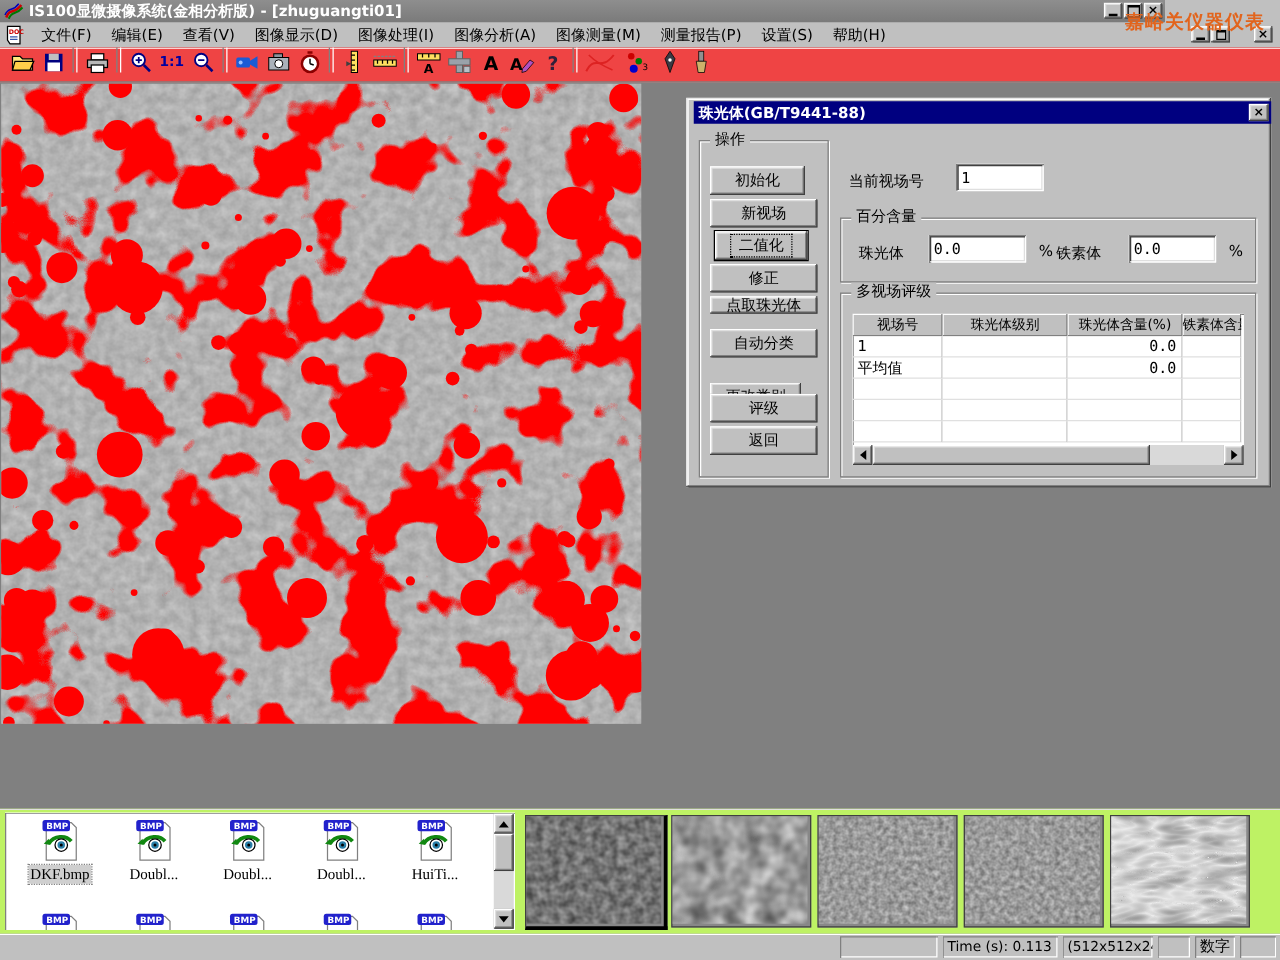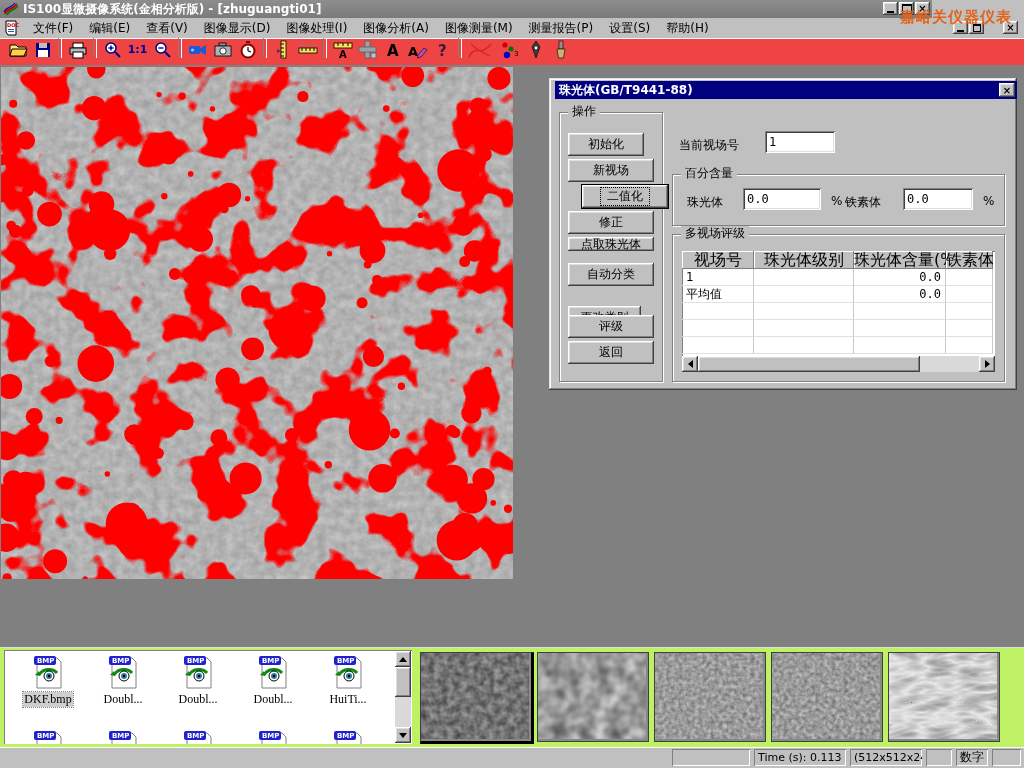--- a/index.html
+++ b/index.html
@@ -55,21 +55,21 @@
   .field{background:#fff;font-family:"DejaVu Sans Mono","Liberation Mono",monospace;
     font-size:12px;padding:2px 4px;box-sizing:border-box;border:0;
     box-shadow:inset 1px 1px 0 #808080, inset -1px -1px 0 #ffffff,
                inset 2px 2px 0 #404040, inset -2px -2px 0 #dfdfdf;}
 
   
   #mf-table{left:9px;top:16px;width:313px;height:121px;background:#fff;padding:0;overflow:hidden}
   .trow{display:grid;grid-template-columns:72px 100px 92px 47px;height:17px;line-height:17px}
   .thead-row{height:18px;line-height:18px}
   .thead-cell{background:#c0c0c0;text-align:center;overflow:hidden;white-space:nowrap;
-    box-shadow:inset -1px -1px 0 #808080, inset 1px 1px 0 #ffffff;font-size:16px}
+    box-shadow:inset -1px -1px 0 #808080, inset 1px 1px 0 #ffffff;font-size:11px}
   .tcell{border-right:1px solid #c8c8c8;border-bottom:1px solid #e0e0e0;
     overflow:hidden;white-space:nowrap;padding:0 4px;box-sizing:border-box}
   .tcell.num{text-align:right;font-family:"DejaVu Sans Mono","Liberation Mono",monospace}
   
   .sb-btn{background:#c0c0c0;display:flex;align-items:center;justify-content:center;
     box-shadow:inset -1px -1px 0 #404040, inset 1px 1px 0 #ffffff,
                inset -2px -2px 0 #808080, inset 2px 2px 0 #dfdfdf;}
   .tri{width:0;height:0}
   .tri.up{border-left:4px solid transparent;border-right:4px solid transparent;border-bottom:5px solid #000}
   .tri.down{border-left:4px solid transparent;border-right:4px solid transparent;border-top:5px solid #000}
@@ -430,21 +430,21 @@
     </div>
 
     <div class="abs groupbox" style="left:10px;top:34px;width:102px;height:268px">
       <span class="group-label">操作</span>
       <div class="abs btn95 raised" style="left:8px;top:20px;width:76px;height:23px">
           <span class="btn-label">初始化</span>
         </div>
       <div class="abs btn95 raised" style="left:8px;top:46px;width:86px;height:23px">
           <span class="btn-label">新视场</span>
         </div>
-      <div class="abs btn95 raised focus" style="left:22px;top:72px;width:86px;height:23px">
+      <div class="abs btn95 raised focus" style="left:12px;top:72px;width:74px;height:23px">
           <span class="btn-label">二值化</span>
         </div>
       <div class="abs btn95 raised" style="left:8px;top:98px;width:86px;height:23px">
           <span class="btn-label">修正</span>
         </div>
       <div class="abs btn95 raised" style="left:8px;top:124px;width:86px;height:14px">
           <span class="btn-label">点取珠光体</span>
         </div>
       <div class="abs btn95 raised" style="left:8px;top:150px;width:86px;height:23px">
           <span class="btn-label">自动分类</span>

